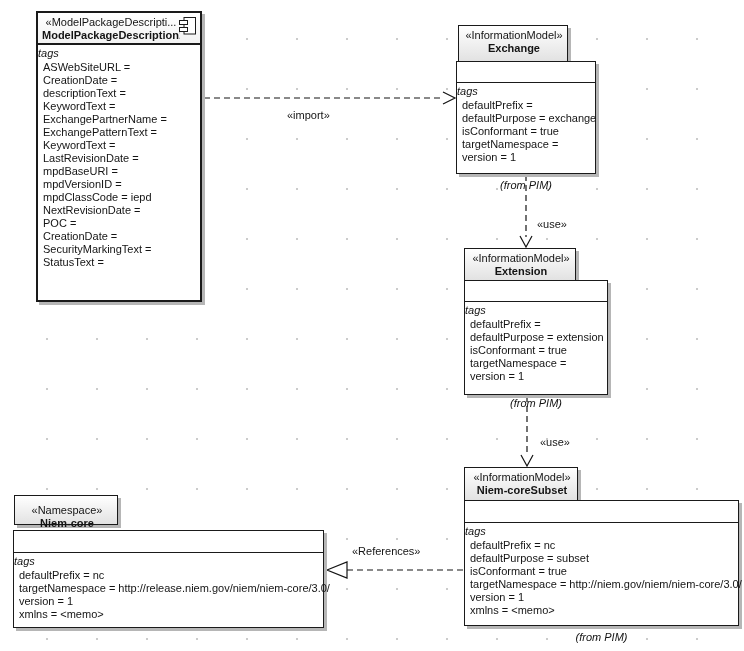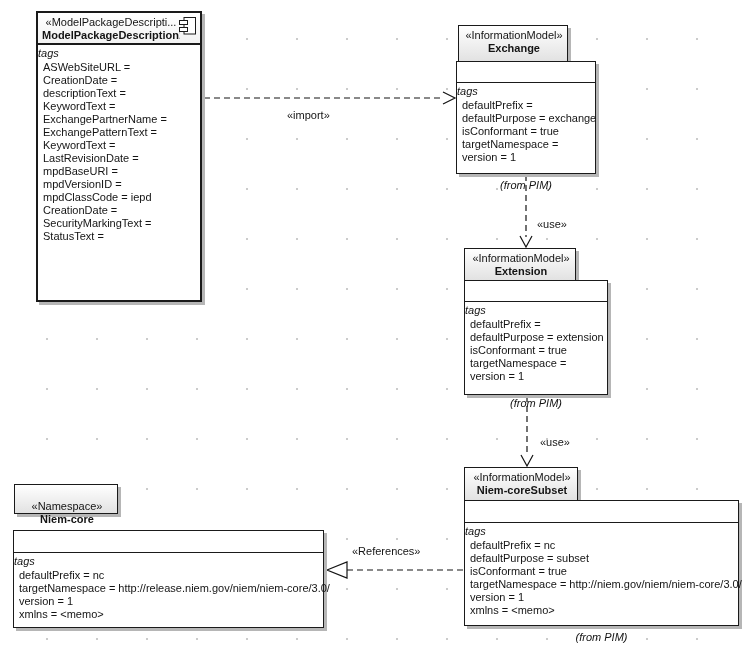--- a/index.html
+++ b/index.html
@@ -98,20 +98,22 @@
         <div class="tag-row">CreationDate =</div>
         <div class="tag-row">descriptionText =</div>
         <div class="tag-row">KeywordText =</div>
         <div class="tag-row">ExchangePartnerName =</div>
         <div class="tag-row">ExchangePatternText =</div>
         <div class="tag-row">KeywordText =</div>
         <div class="tag-row">LastRevisionDate =</div>
         <div class="tag-row">mpdBaseURI =</div>
         <div class="tag-row">mpdVersionID =</div>
         <div class="tag-row">mpdClassCode = iepd</div>
+        <div class="tag-row">NextRevisionDate =</div>
+        <div class="tag-row">POC =</div>
         <div class="tag-row">CreationDate =</div>
         <div class="tag-row">SecurityMarkingText =</div>
         <div class="tag-row">StatusText =</div>
       </div>
   </div>
 
   <div>
     <div class="pkg-tab" style="left:458px; top:25px; width:110px; height:37px;">
       <div class="stereo">«InformationModel»</div>
       <div class="cname">Exchange</div>
@@ -163,21 +165,21 @@
           <div class="tag-row">isConformant = true</div>
           <div class="tag-row">targetNamespace = http://niem.gov/niem/niem-core/3.0/</div>
           <div class="tag-row">version = 1</div>
           <div class="tag-row">xmlns = &lt;memo&gt;</div>
         </div>
     </div>
     <div class="origin" style="left:464px; top:631px; width:275px;">(from PIM)</div>
   </div>
 
   <div>
-    <div class="pkg-tab" style="left:14px; top:484px; width:104px; height:30px; padding-top:15px;">
+    <div class="pkg-tab" style="left:14px; top:495px; width:104px; height:30px; padding-top:8px;">
       <div class="stereo">«Namespace»</div>
       <div class="cname">Niem-core</div>
     </div>
     <div class="pkg-body" style="left:13px; top:530px; width:311px; height:98px;">
       <div class="pkg-empty" style="height:22px;"></div>
       <div class="tags-title">tags</div>
       <div class="tag-list">
           <div class="tag-row">defaultPrefix = nc</div>
           <div class="tag-row">targetNamespace = http://release.niem.gov/niem/niem-core/3.0/</div>
           <div class="tag-row">version = 1</div>

